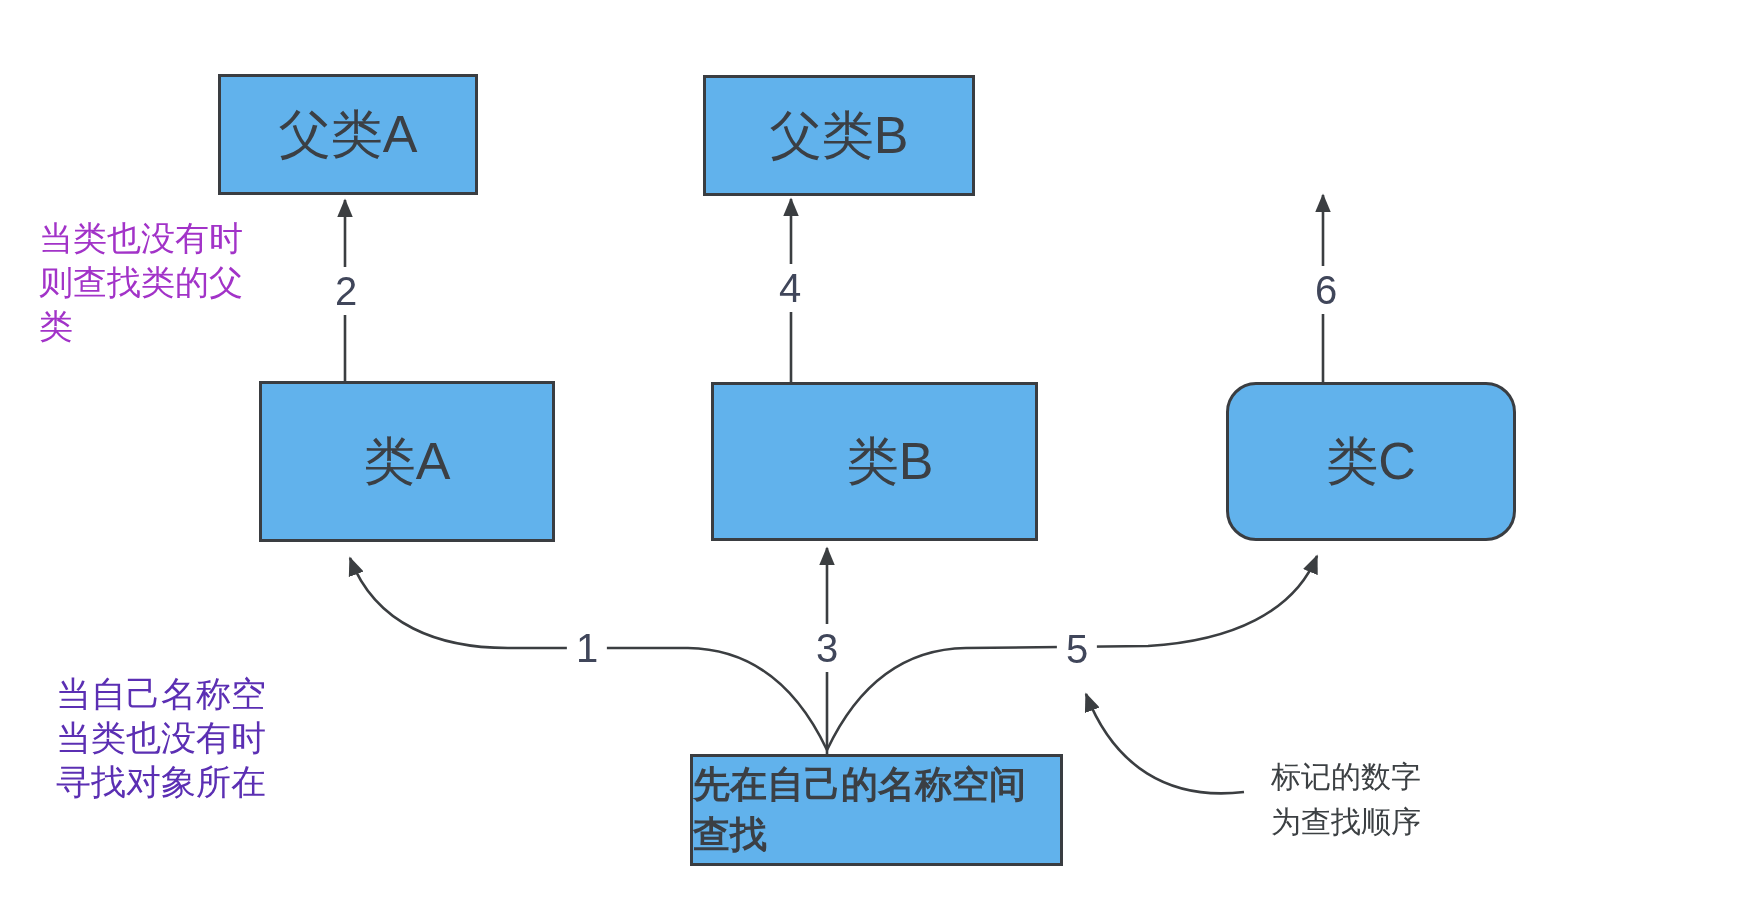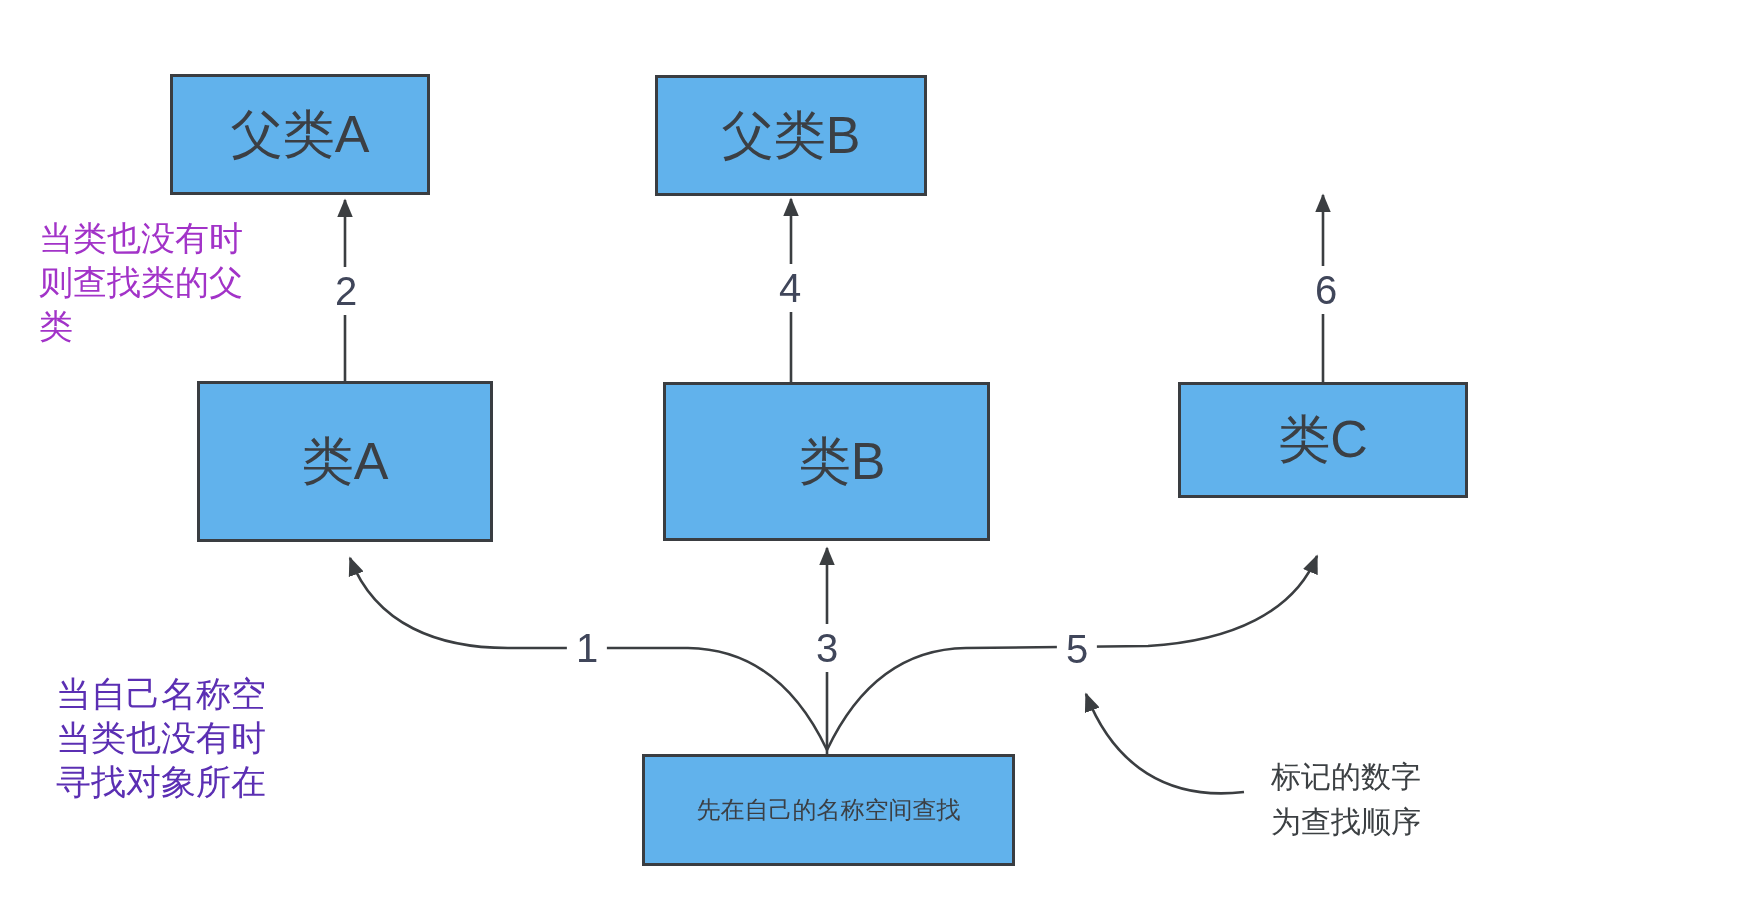--- a/index.html
+++ b/index.html
@@ -10,30 +10,31 @@
   svg.connectors { position:absolute; left:0; top:0; width:1746px; height:907px; }
   svg.connectors path { fill:none; stroke:var(--line,#3b3e41); stroke-width:2.6px; }
   svg.connectors marker path { fill:var(--line,#3b3e41); stroke:none; }
 
   .box {
     position:absolute; box-sizing:border-box;
     background:var(--box-fill,#61b2ec);
     border:3px solid var(--box-border,#3a3d41);
     display:flex; align-items:center; justify-content:center;
     color:var(--box-text,#3b3f44);
+    margin-left:48px;
   }
   .box.big   { font-size:52px; }
-  .box.small { font-size:24px; letter-spacing:0px; }
+  .box.small { font-size:37px; letter-spacing:0px;font-weight:bold; }
 
   .parent-a { left:170px;  top:74px;  width:260px; height:121px; }
   .parent-b { left:655px;  top:75px;  width:272px; height:121px;text-align:right; }
   .parent-c { left:1168px; top:78px;  width:312px; height:114px; }
-  .class-a  { left:197px;  top:381px; width:296px; height:161px;text-align:center; }
+  .class-a  { left:211px;  top:381px; width:296px; height:161px;text-align:center; }
   .class-b  { left:663px;  top:382px; width:327px; height:159px;padding-left:31px; }
-  .class-c  { left:1178px; top:382px; width:290px; height:116px; }
+  .class-c  { left:1178px; top:382px; width:290px; height:159px;border-radius:30px; }
   .self-box { left:642px;  top:754px; width:373px; height:112px; }
 
   .order-num {
     position:absolute; transform:translate(-50%,-50%);
     background:#ffffff; color:var(--num-text,#40465a);
     font-size:40px; line-height:1; padding:4px 9px; text-align:center;
   }
   .n1 { left:587px;  top:648px; }
   .n2 { left:346px;  top:291px; }
   .n3 { left:827px;  top:648px; }

